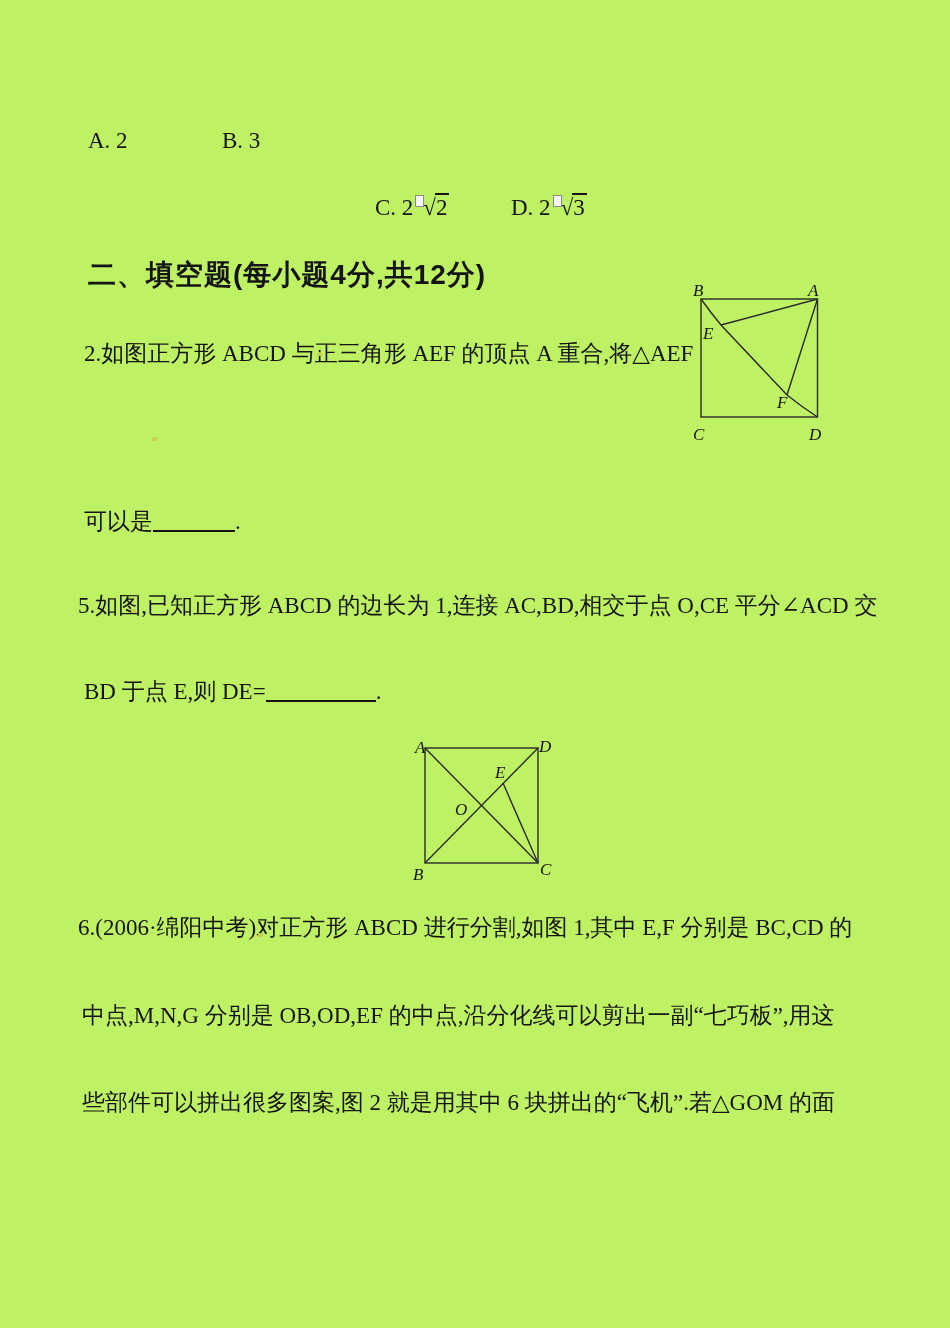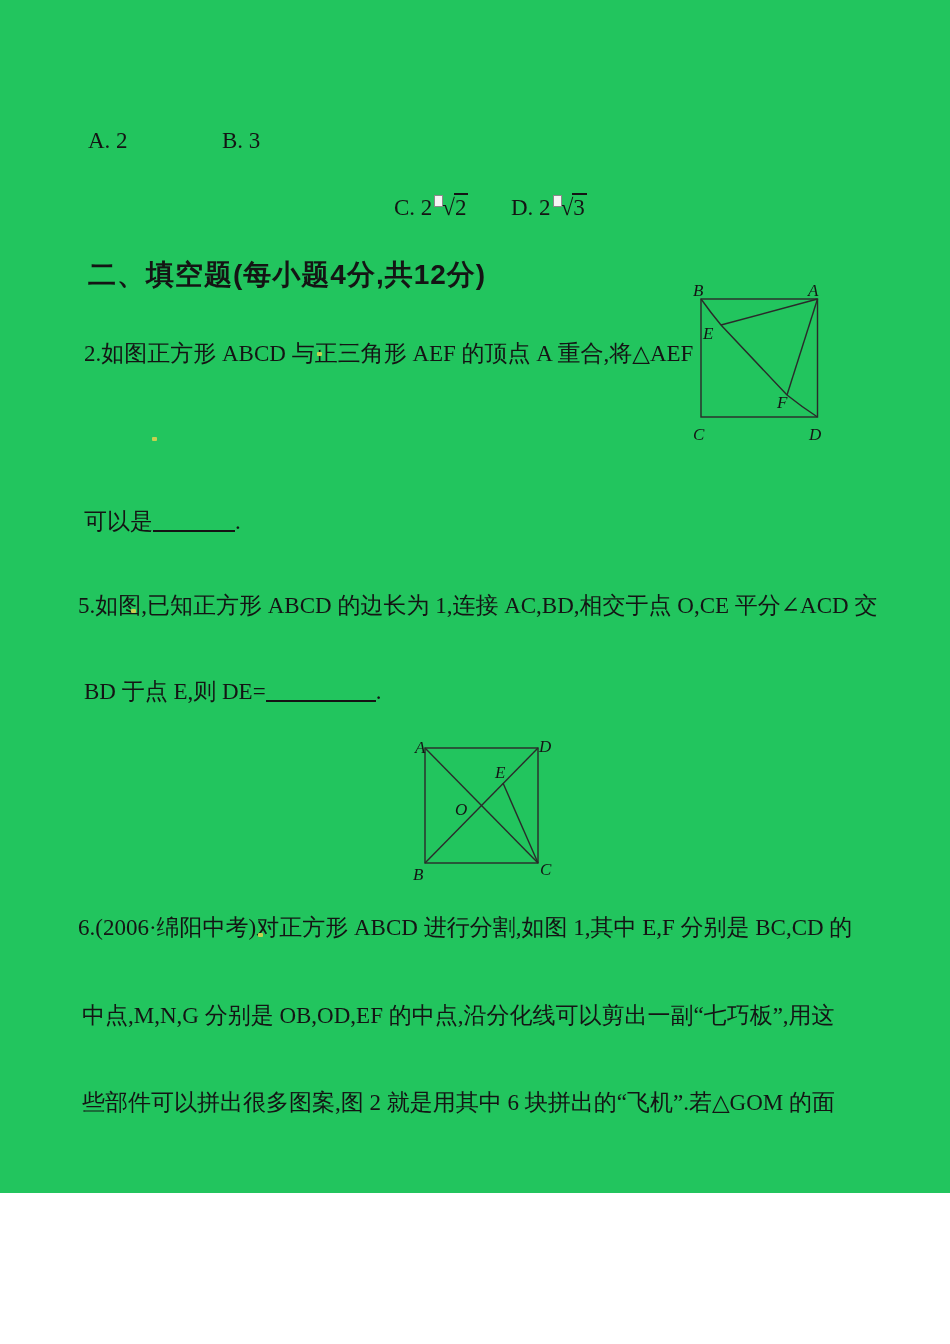--- a/index.html
+++ b/index.html
@@ -1,16 +1,16 @@
 <!DOCTYPE html>
 <html><head>
 <meta charset="utf-8">
 <style>
   html,body{margin:0;padding:0;background:#ffffff;}
-  .page{position:relative;width:950px;height:1193px;background:#22c55e;overflow:hidden;
+  .page{position:relative;width:950px;height:1328px;background:#bef264;overflow:hidden;
         font-family:"Liberation Serif","DejaVu Serif",serif;color:#141414;}
   .t{position:absolute;white-space:pre;font-size:23px;line-height:28px;}
   .hd{font-weight:bold;font-size:28px;font-family:"Liberation Sans","DejaVu Sans",sans-serif;letter-spacing:1px;}
   .blank{display:inline-block;border-bottom:2px solid #141414;height:14px;margin-bottom:-3px;}
   .b82{width:82px}.b110{width:110px}.b90{width:90px}
   .mglyph{display:inline-block;width:7px;height:10px;border:1px solid #8a8a8a;background:#f5f5f5;
           position:relative;top:-8px;margin:0 -1px 0 2px;}
   .rad{border-top:2px solid #141414;padding:0 2px 0 1px;margin-left:-1px;}
   .fig{position:absolute;overflow:visible;}
   .fig line,.fig path,.fig rect{stroke:#2a2a2a;stroke-width:1.4;fill:none;}
@@ -18,21 +18,21 @@
   .dot{position:absolute;width:5px;height:4px;background:#c6d04f;border-radius:1px;}
 </style>
 </head>
 <body>
 
 <div class="page">
 
   <div class="t" style="left:88px;top:127px">A. 2</div>
   <div class="t" style="left:222px;top:127px">B. 3</div>
 
-  <div class="t" style="left:394px;top:194px"><span>C. 2</span><span class="mglyph"></span><span>√</span><span class="rad">2</span></div>
+  <div class="t" style="left:375px;top:194px"><span>C. 2</span><span class="mglyph"></span><span>√</span><span class="rad">2</span></div>
   <div class="t" style="left:511px;top:194px"><span>D. 2</span><span class="mglyph"></span><span>√</span><span class="rad">3</span></div>
 
   <div class="t hd" style="left:88px;top:261px">二、填空题(每小题4分,共12分)</div>
 
   <div class="t" style="left:84px;top:340px">2.如图正方形 ABCD 与正三角形 AEF 的顶点 A 重合,将△AEF</div>
   <div class="t" style="left:84px;top:508px"><span>可以是</span><span class="blank b82"></span><span>.</span></div>
 
   <svg class="fig" style="left:680px;top:268px" width="160" height="182" viewBox="0 0 160 182">
     <rect x="21" y="31" width="116.5" height="118"></rect>
     <line x1="137.5" y1="31" x2="41" y2="57"></line>

